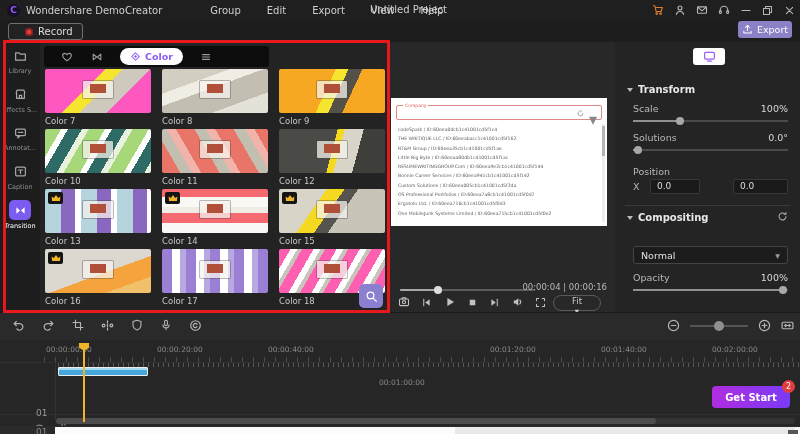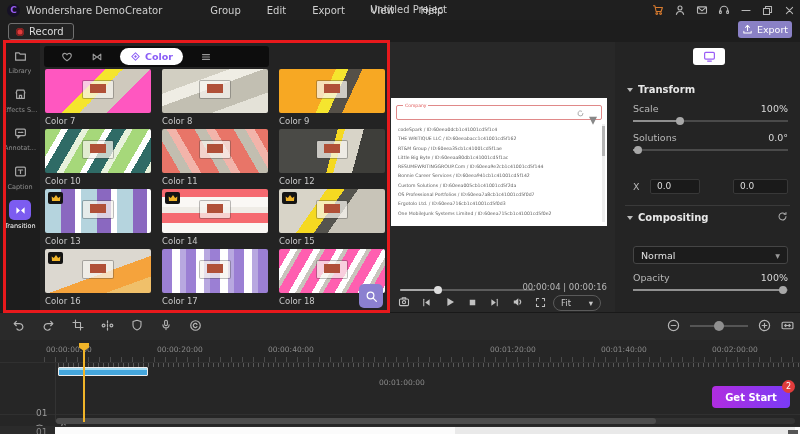--- a/index.html
+++ b/index.html
@@ -12,21 +12,21 @@
   .logo { width:13px; height:13px; margin:0 6px 0 7px; border-radius:50%; background:#161126; color:#9a5cf6; font-weight:bold; font-size:9px; display:flex; align-items:center; justify-content:center; }
   .appname { margin-right:48px; }
   .menus { display:flex; gap:26px; }
   .menus span { cursor:default; }
   .proj-title { position:absolute; left:370px; top:4px; font-size:10px; color:#cfcfcf; }
   .winicons { position:absolute; right:4px; top:0; height:20px; display:flex; align-items:center; gap:9px; color:#b8b8b8; }
   .winicons .wi { width:13px; height:13px; display:flex; align-items:center; justify-content:center; }
   .wi.cart { color:#d97b2e; }
 
   
-  .record-btn { position:absolute; left:8px; top:23px; height:17px; padding:0 9px 0 7px; border:1px solid #707070; border-radius:3px; display:flex; align-items:center; gap:5px; font-size:10px; color:#ddd; background:#222; }
+  .record-btn { position:absolute; left:8px; top:23px; height:17px; padding:0 9px 0 16px; border:1px solid #707070; border-radius:3px; display:flex; align-items:center; gap:5px; font-size:10px; color:#ddd; background:#222; }
   .rec-dot { width:8px; height:8px; border-radius:50%; background:#e23c3c; box-shadow:inset 0 0 0 1.5px #7d1f1f; }
   .export-btn { position:absolute; left:738px; top:21px; width:54px; height:17px; background:#8a81c6; border-radius:3px; display:flex; align-items:center; justify-content:center; gap:4px; font-size:9.5px; color:#fff; }
 
   
   .redbox { position:absolute; left:3px; top:40px; width:387px; height:273px; border:3px solid #e8191c; z-index:60; pointer-events:none; }
 
   
   .sidebar { position:absolute; left:0; top:42px; width:40px; height:270px; background:#1d1d1d; }
   .sb-item { height:38.5px; display:flex; flex-direction:column; align-items:center; justify-content:center; gap:2px; color:#a8a8a8; }
   .sb-ic { width:22px; height:18px; display:flex; align-items:center; justify-content:center; }
@@ -59,21 +59,21 @@
   .opts { position:absolute; left:2px; top:27px; width:206px; }
   .opt { font-size:4.6px; line-height:9.3px; color:#5f5f5f; padding-left:5px; white-space:nowrap; overflow:hidden; }
   .vscroll { position:absolute; right:2px; top:26px; width:3px; height:98px; background:#eee; }
   .vscroll i { position:absolute; left:0; top:2px; width:3px; height:30px; background:#b5b5b5; }
   .seek { position:absolute; left:10px; top:244px; width:135px; height:8px; }
   .seek .tr { position:absolute; top:3px; width:100%; height:2px; background:#5c5c5c; border-radius:1px; }
   .seek .fl { position:absolute; top:3px; height:2px; background:#a8a8a8; border-radius:1px; }
   .seek .th { position:absolute; top:0; width:8px; height:8px; margin-left:-4px; border-radius:50%; background:#dedede; }
   .timetext { position:absolute; right:8px; top:240px; font-size:8.5px; color:#b8b8b8; }
   .transport { position:absolute; left:8px; top:254px; width:148px; display:flex; justify-content:space-between; align-items:center; color:#c2c2c2; }
-  .fitbox { position:absolute; left:163px; top:253px; width:48px; height:16px; border:1px solid #5a5a5a; border-radius:8px; display:flex; align-items:center; justify-content:space-between; padding:0 7px; font-size:8.5px; color:#c8c8c8; }
+  .fitbox { position:absolute; left:163px; top:253px; width:48px; height:16px; border:1px solid #5a5a5a; border-radius:8px; display:flex; align-items:center; justify-content:space-between; padding:0 7px; font-size:8.5px; color:#c8c8c8;flex-direction:column; }
 
   
   .props { position:absolute; left:615px; top:42px; width:185px; height:270px; background:#242424; font-size:9.5px; }
   .ptab { position:absolute; left:78px; top:6px; width:32px; height:17px; background:#fff; border-radius:3px; display:flex; align-items:center; justify-content:center; color:#9a5cf6; }
   .sec-h { position:absolute; left:12px; font-size:10px; font-weight:bold; color:#e8e8e8; display:flex; align-items:center; gap:5px; }
   .tri { width:0; height:0; border-left:3.5px solid transparent; border-right:3.5px solid transparent; border-top:4.5px solid #bbb; }
   .prow { position:absolute; left:18px; right:12px; display:flex; justify-content:space-between; color:#b8b8b8; }
   .prow b { color:#d8d8d8; font-weight:normal; }
   .pslider { position:absolute; left:18px; right:12px; height:8px; }
   .pslider .tr { position:absolute; top:3px; width:100%; height:2px; background:#4a4a4a; }
@@ -487,20 +487,23 @@
   </div>
   <div class="prow" style="top:90px">
     <span>Solutions</span>
       <b>0.0°</b>
   </div>
   <div class="pslider" style="top:104px">
     <div class="tr"></div>
       <div class="fl" style="width: 3%;"></div>
       <div class="th" style="left: 3%;"></div>
   </div>
+  <div class="prow" style="top:124px">
+    <span>Position</span>
+  </div>
   <div class="prow" style="top:139px">
     <span>X</span>
   </div>
   <div class="coord" style="left:35px; top:137px; width:50px;">0.0</div>
 
   <div class="coord" style="left:118px; top:137px; width:55px;">0.0</div>
 
   <div class="divider" style="top:163px"></div>
 
   <div class="sec-h" style="top:170px">

